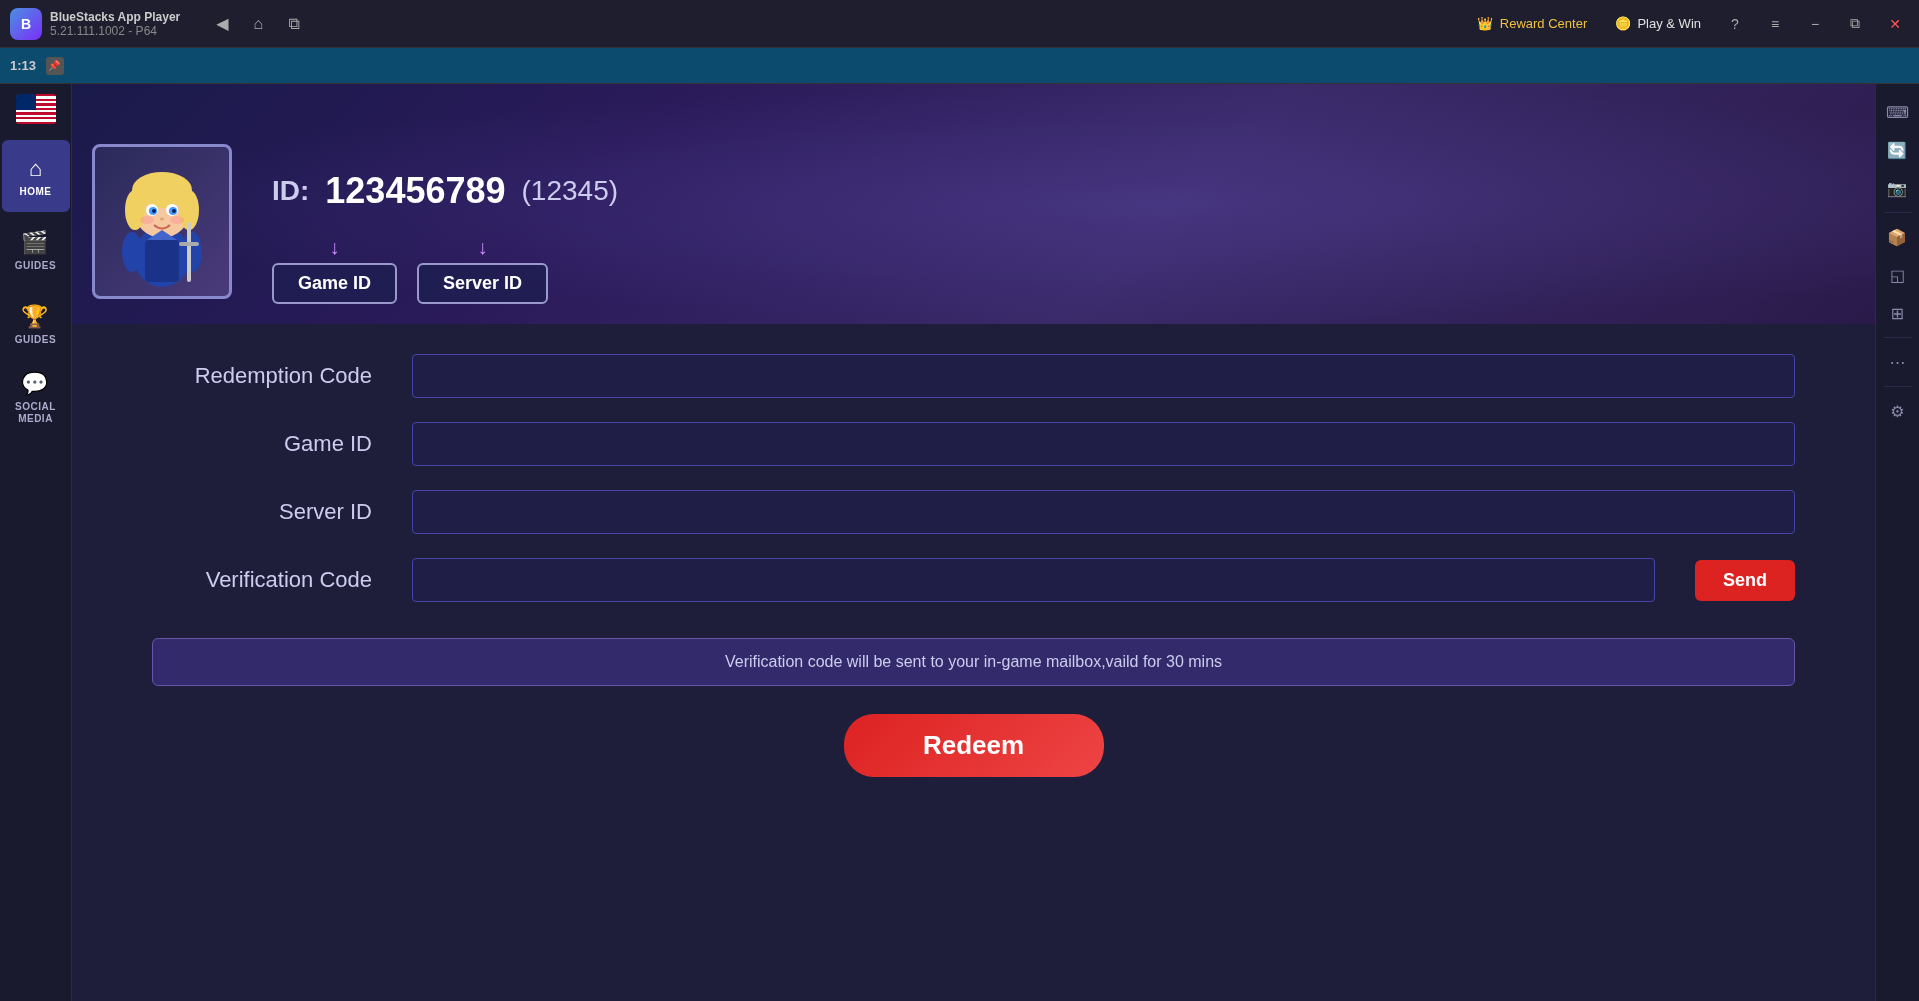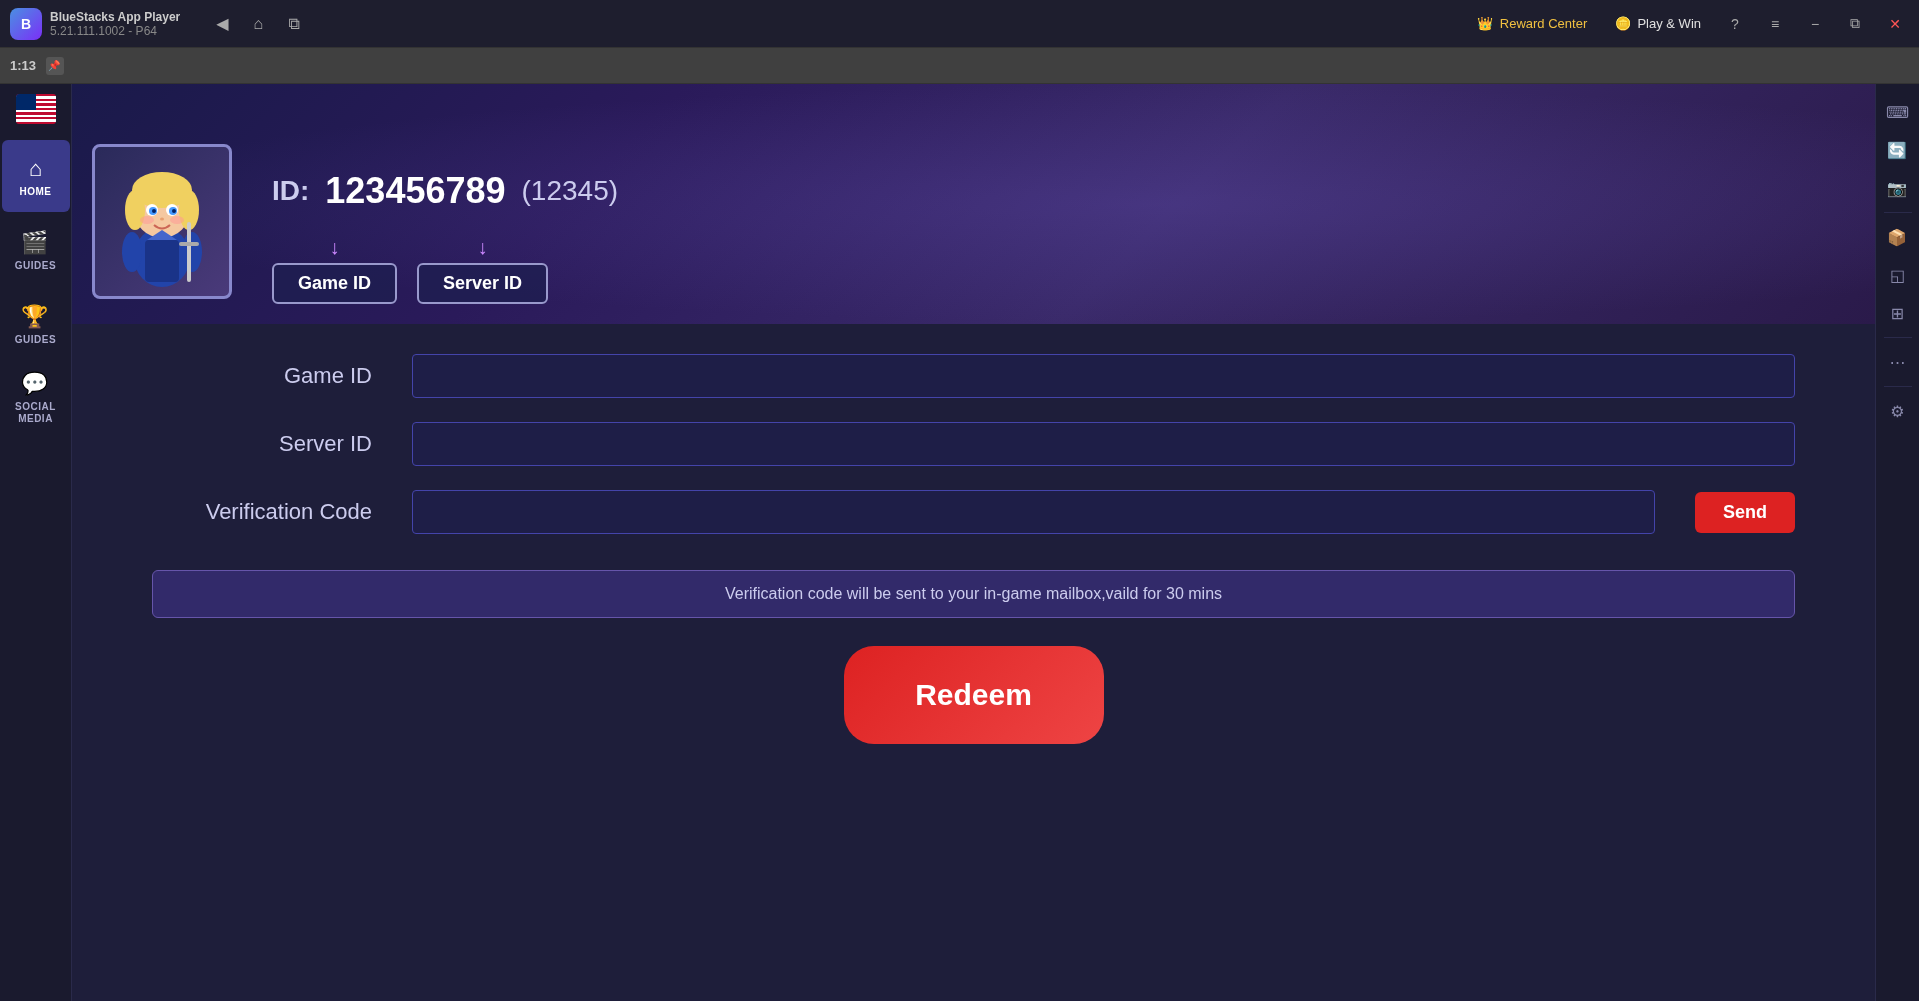--- a/index.html
+++ b/index.html
@@ -114,21 +114,21 @@
       border-radius: 4px;
     }
     .titlebar-close {
       color: #ff5555;
     }
 
     
     .addrbar {
       width: 100%;
       height: 36px;
-      background: #404040;
+      background: #0c4a6e;
       display: flex;
       align-items: center;
       padding: 0 10px;
       gap: 10px;
       border-bottom: 1px solid #333;
     }
     .addrbar-time {
       color: #ccc;
       font-size: 13px;
       font-weight: bold;
@@ -398,26 +398,26 @@
       padding: 14px 24px;
       text-align: center;
       color: #ccccee;
       font-size: 16px;
       margin-bottom: 28px;
     }
 
     .redeem-btn {
       display: block;
       margin: 0 auto;
-      padding: 32px 60px;
+      padding: 16px 60px;
       background: linear-gradient(135deg, #dd2222, #ee4444);
       border: none;
       border-radius: 30px;
       color: white;
-      font-size: 30px;
+      font-size: 26px;
       font-weight: bold;
       cursor: pointer;
       min-width: 260px;
       text-align: center;
     }
 
     
     .right-sidebar {
       width: 44px;
       background: #1a1a2e;
@@ -568,20 +568,24 @@
           <div class="id-btn-group">
             <span class="id-arrow">↓</span>
             <button class="id-btn">Server ID</button>
           </div>
         </div>
       </div>
     </div>
 
     <div class="form-section">
 
+      <div class="form-row">
+        <label class="form-label">Redemption Code</label>
+        <input type="text" class="form-input" placeholder="" style="">
+      </div>
 
       <div class="form-row">
         <label class="form-label">Game ID</label>
         <input type="text" class="form-input" placeholder="" style="">
       </div>
 
       <div class="form-row">
         <label class="form-label">Server ID</label>
         <input type="text" class="form-input" placeholder="" style="">
       </div>

